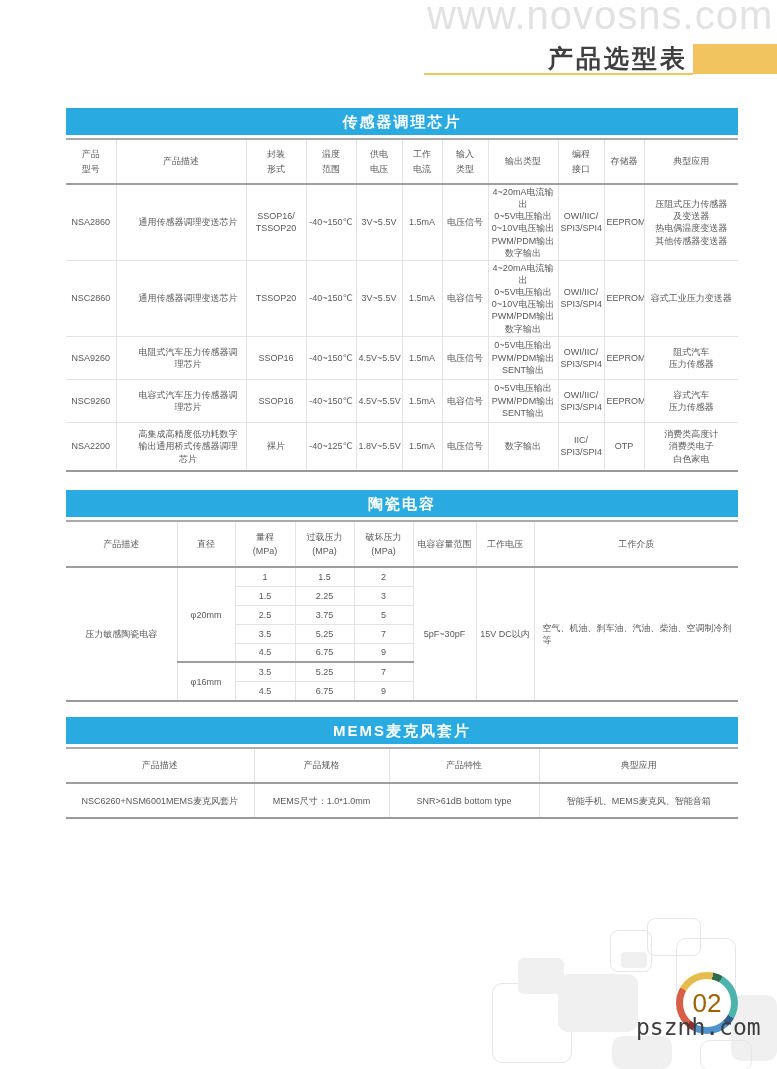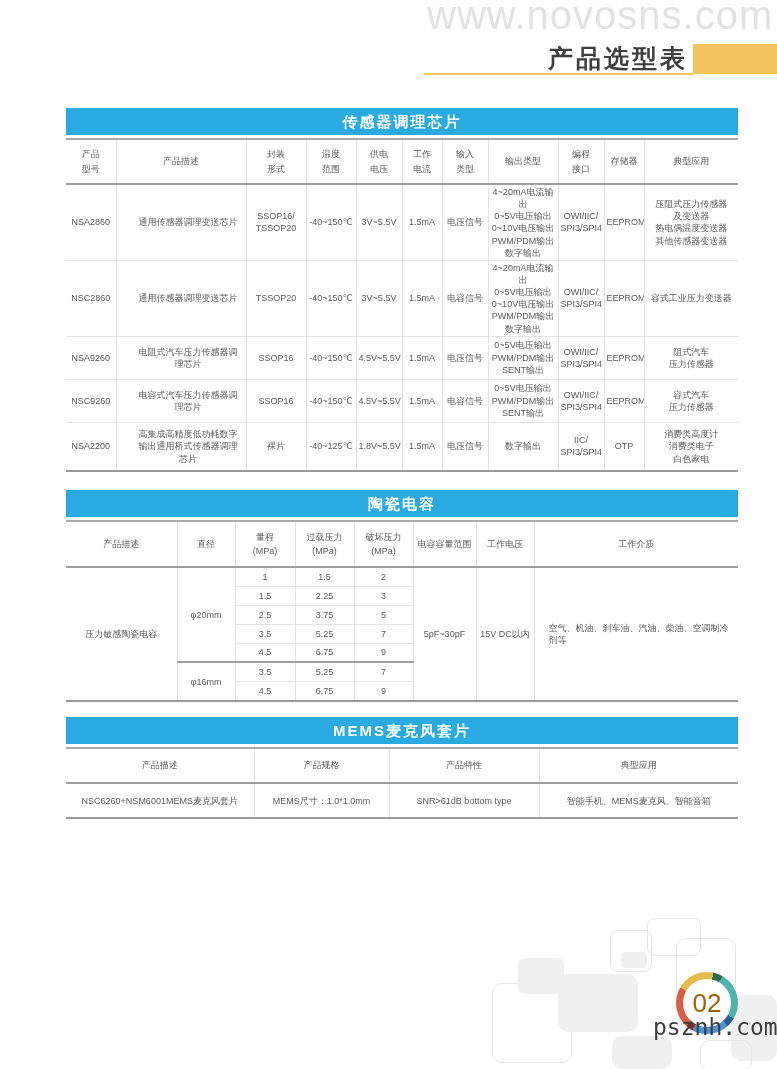--- a/index.html
+++ b/index.html
@@ -28,42 +28,42 @@
   .tbl-rule{height:2px;background:#aaaaaa;margin-top:3px;}
   .tbl-rule-bottom{height:2px;background:#9a9a9a;}
   table{border-collapse:collapse;border-style:hidden;table-layout:fixed;width:672px;}
   th,td{
     border:1px solid #e3e3e3;font-size:9px;font-weight:normal;color:#595959;
     text-align:center;vertical-align:middle;white-space:pre-line;line-height:1.35;
     padding:1px 2px;overflow:hidden;
   }
   thead th{border-bottom:2px solid #9e9e9e;line-height:1.6;}
   .t1 td:nth-child(2){text-align:center;padding-left:18px;padding-right:4px;}
-  .t2 .medium-cell{text-align:left;padding-left:14px;}
+  .t2 .medium-cell{text-align:left;padding-left:8px;}
   .t2 tr.grp2 td{border-top:2px solid #9e9e9e;}
   .sec2{margin-top:18px;}
   .sec3{margin-top:15px;}
 
   
   .deco{position:absolute;z-index:0;border-radius:10px;}
   .deco.o{border:1px solid #e6e6e6;background:transparent;}
   .deco.f{background:#f0f0f0;}
   .badge{
     position:absolute;left:676px;top:972px;width:62px;height:62px;border-radius:50%;z-index:4;
     background:conic-gradient(from 0deg,
       #e7bc4f 0deg 12deg,#2e6b4f 12deg 30deg,#4db3ac 30deg 120deg,
       #2e5d8e 120deg 138deg,#4e93cf 138deg 208deg,#8f2f2f 208deg 222deg,
       #d75f48 222deg 300deg,#e7bc4f 300deg 360deg);
   }
   .badge-inner{
     position:absolute;left:7px;top:7px;right:7px;bottom:7px;background:#ffffff;border-radius:50%;
     display:flex;align-items:center;justify-content:center;font-size:26px;color:#a16207;
   }
   .wm-bottom{
-    position:absolute;left:653px;top:1014px;z-index:5;white-space:nowrap;
+    position:absolute;left:636px;top:1014px;z-index:5;white-space:nowrap;
     font-family:"DejaVu Sans Mono","Liberation Mono",monospace;font-size:23px;color:#3d3d3d;
   }
 </style>
 </head>
 <body>
 
 <div class="wm-top">www.novosns.com</div>
 <div class="page-title">产品选型表</div>
 <div class="title-underline"></div>
 <div class="title-block"></div>

